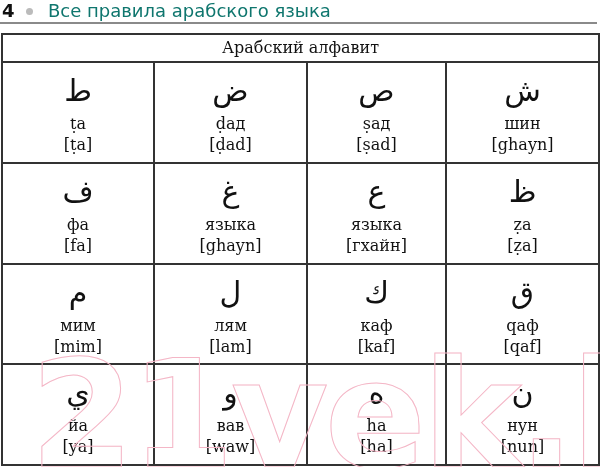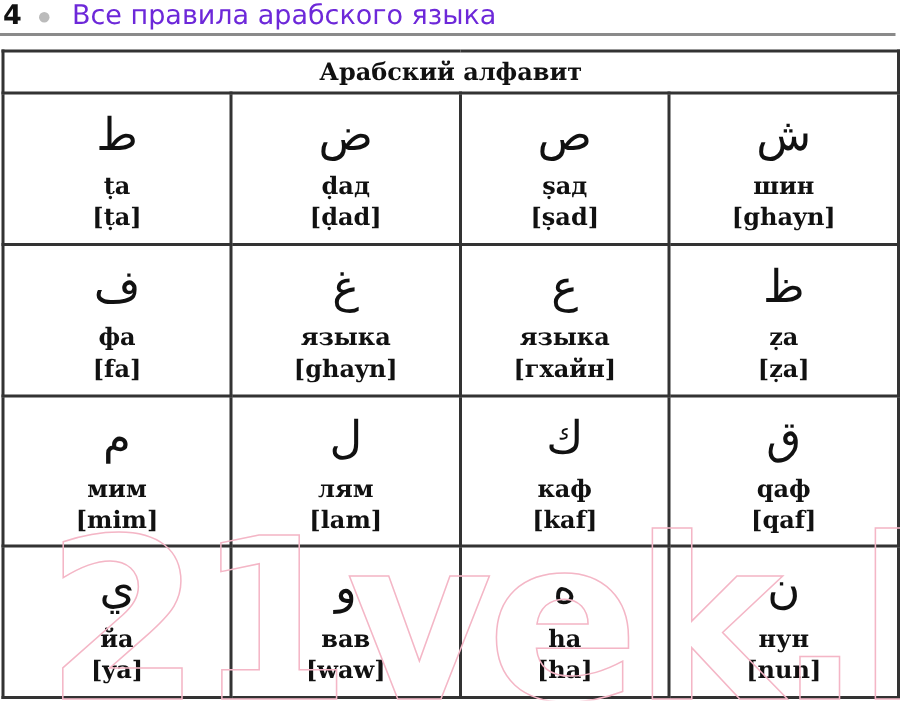--- a/index.html
+++ b/index.html
@@ -1,27 +1,27 @@
 <!DOCTYPE html>
 <html><head>
 <meta charset="utf-8">
 <style>
   html,body{margin:0;padding:0;background:#fff;}
   body{width:600px;height:467px;position:relative;overflow:hidden;font-family:"DejaVu Sans",sans-serif;color:#111;}
   .hdr{position:absolute;left:0;top:0;width:600px;height:24px;}
   .pg{position:absolute;left:2px;top:0;font-weight:bold;font-size:18px;line-height:22px;}
   .dot{position:absolute;left:26px;top:8px;width:7px;height:7px;border-radius:50%;background:#bbb;}
-  .rt{position:absolute;left:48px;top:0;font-size:18px;line-height:22px;color:#6d28d9;}
+  .rt{position:absolute;left:48px;top:0;font-size:18px;line-height:22px;color:#0f766e;}
   .rule{position:absolute;left:0;top:22px;width:597px;height:2px;background:#8a8a8a;}
   table{position:absolute;left:1px;top:33px;width:597px;height:433px;border-collapse:collapse;table-layout:fixed;}
   td,th{border:2px solid #333;text-align:center;vertical-align:top;padding:0;}
-  th{height:26px;font-family:"DejaVu Serif",serif;font-weight:bold;font-size:16px;line-height:26px;}
+  th{height:26px;font-family:"DejaVu Serif",serif;font-weight:normal;font-size:16px;line-height:26px;}
   td{height:97px;}
   .ar{font-family:"DejaVu Sans",serif;font-size:30px;height:50px;line-height:56px;}
-  .ru,.tr{font-family:"DejaVu Serif",serif;font-size:16px;line-height:21px;font-weight:bold;}
+  .ru,.tr{font-family:"DejaVu Serif",serif;font-size:16px;line-height:21px;}
   .wm{position:absolute;left:30px;top:355px;font-family:"DejaVu Sans",sans-serif;font-weight:bold;font-size:150px;line-height:120px;color:transparent;-webkit-text-stroke:1px #f4b6c6;letter-spacing:-4px;pointer-events:none;}
 </style>
 </head>
 <body>
 
 <div class="hdr">
   <span class="pg">4</span>
   <span class="dot"></span>
   <span class="rt">Все правила арабского языка</span>
   <div class="rule"></div>

